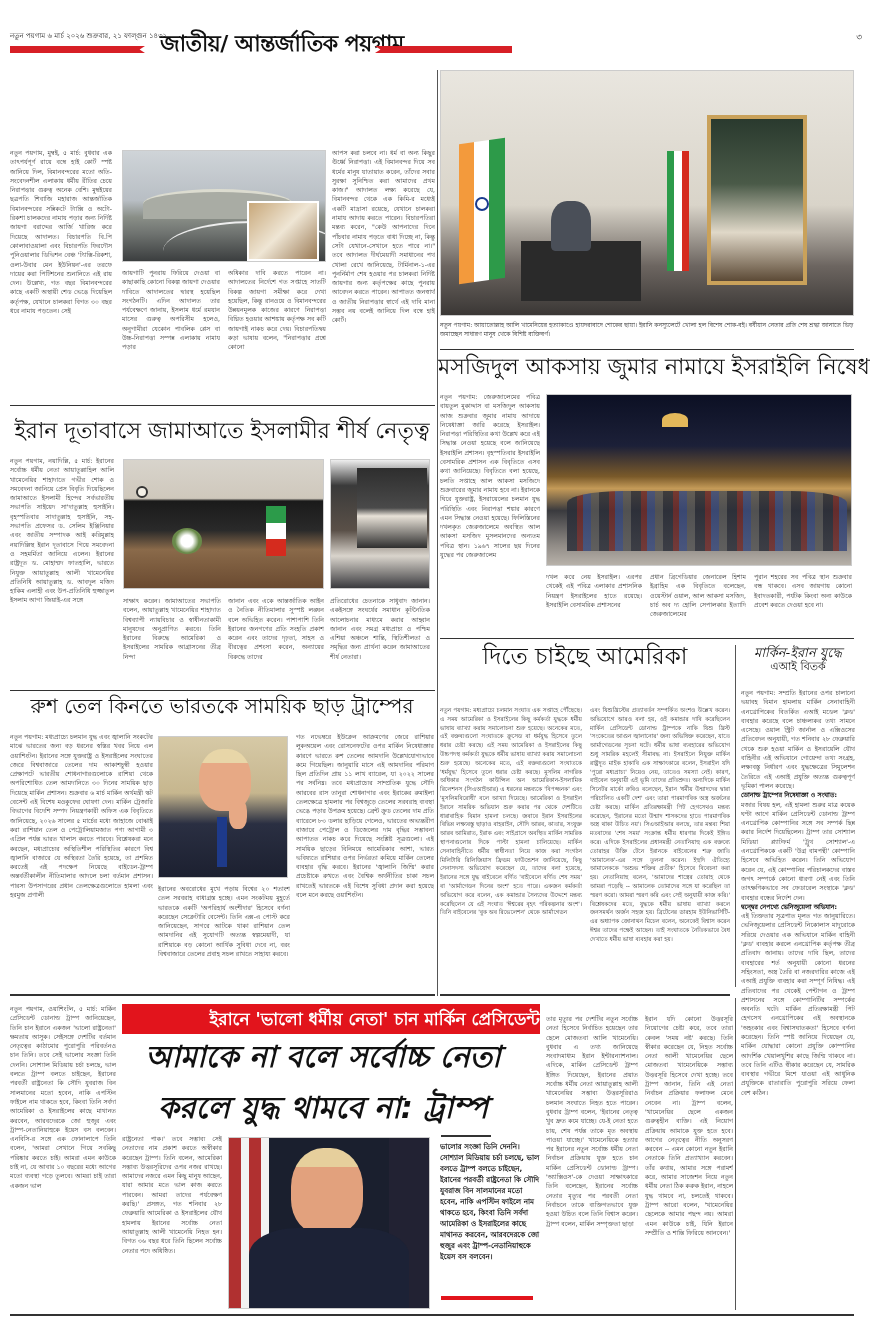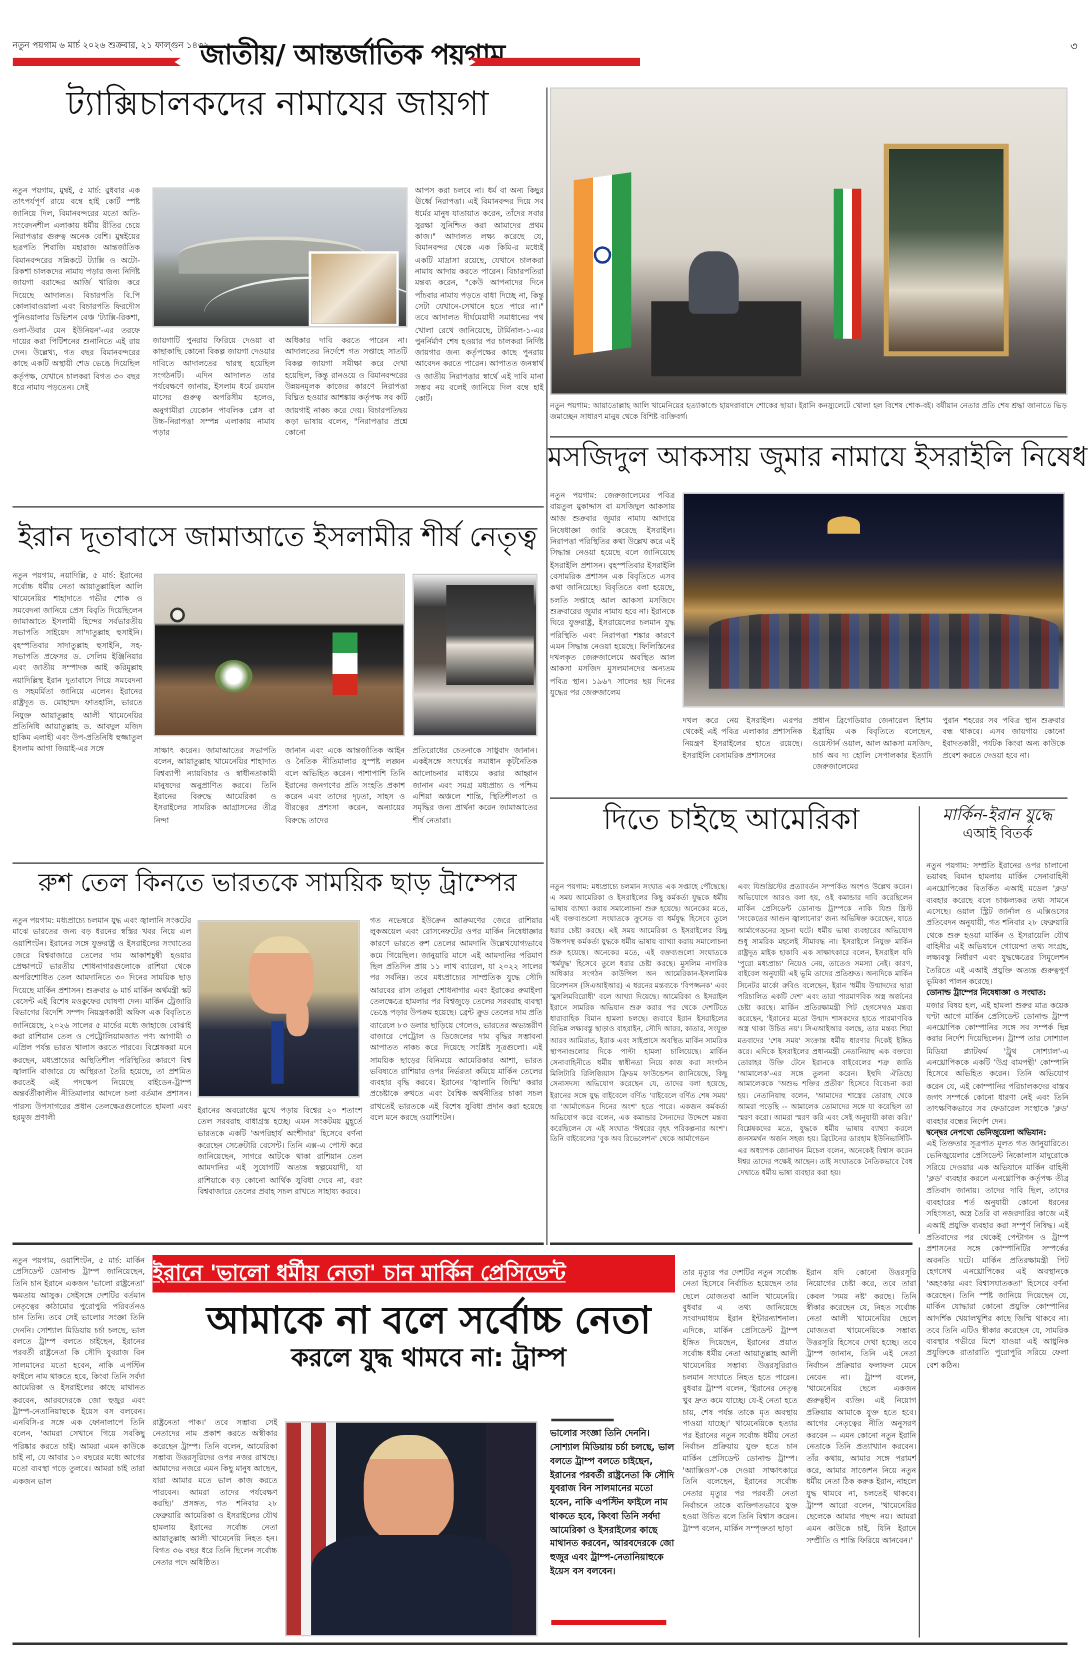--- a/index.html
+++ b/index.html
@@ -14,33 +14,32 @@
   .section-title { left: 160px; top: 26px; width: 210px; text-align: center; font-size: 22px; font-weight: bold; font-family: "DejaVu Sans", sans-serif; letter-spacing: -0.5px; white-space: nowrap; }
 
   .headline { font-family: "DejaVu Sans", sans-serif; color: #111; text-align: center; line-height: 1.15; }
   .txt { font-size: 6.2px; line-height: 9.3px; color: #333; text-align: justify; overflow: hidden; font-family: "DejaVu Sans", sans-serif; }
   .txt b { color: #000; }
   .rule-h { height: 1px; background: #333; }
   .rule-v { width: 1px; background: #555; }
   .photo { overflow: hidden; border: 1px solid #ccc; }
   .caption { font-size: 6px; line-height: 9px; color: #333; font-family: "DejaVu Sans", sans-serif; overflow: hidden; }
 
-  .redbar { background: #e2141c; color: #fff; text-align: left; font-family: "DejaVu Sans", sans-serif; font-weight: bold; text-decoration: underline; }
+  .redbar { background: #e2141c; color: #fff; text-align: right; font-family: "DejaVu Sans", sans-serif; font-weight: bold; }
 </style>
 </head>
 <body>
 
 <div class="abs masthead-date">নতুন পয়গাম ৬ মার্চ ২০২৬ শুক্রবার, ২১ ফাল্গুন ১৪৩২</div>
 <div class="abs ribbon left"></div>
 <div class="abs section-title">জাতীয়/ আন্তর্জাতিক পয়গাম</div>
 <div class="abs" style="top:46px;left:375px;width:137px;height:7px;background:#d71f26;clip-path:polygon(0 0,100% 0,100% 100%,0 100%,4% 50%);"></div>
 <div class="abs masthead-page">৩</div>
 
 <div class="abs headline" style="left:8px;top:68px;width:428px;">
-  <div style="font-size:27px;">ট্যাক্সিচালকদের নামাযের জায়গা</div>
 </div>
 <div class="abs txt" style="left:10px;top:148px;width:102px;height:252px;">নতুন পয়গাম, মুম্বই, ৫ মার্চ: বুধবার এক তাৎপর্যপূর্ণ রায়ে বম্বে হাই কোর্ট স্পষ্ট জানিয়ে দিল, বিমানবন্দরের মতো অতি-সংবেদনশীল এলাকায় ধর্মীয় রীতির চেয়ে নিরাপত্তার গুরুত্ব অনেক বেশি। মুম্বইয়ের ছত্রপতি শিবাজি মহারাজ আন্তর্জাতিক বিমানবন্দরের সন্নিকটে ট্যাক্সি ও অটো-রিকশা চালকদের নামায পড়ার জন্য নির্দিষ্ট জায়গা বরাদ্দের আর্জি খারিজ করে দিয়েছে আদালত। বিচারপতি বি.পি কোলাবাওয়ালা এবং বিচারপতি ফিরদৌস পুনিওয়ালার ডিভিশন বেঞ্চ 'ট্যাক্সি-রিকশা, ওলা-উবার মেন ইউনিয়ন'-এর তরফে দায়ের করা পিটিশনের শুনানিতে এই রায় দেন। উল্লেখ্য, গত বছর বিমানবন্দরের কাছে একটি অস্থায়ী শেড ভেঙে দিয়েছিল কর্তৃপক্ষ, যেখানে চালকরা বিগত ৩০ বছর ধরে নামায পড়তেন। সেই</div>
 <div class="abs photo" style="left:122px;top:150px;width:204px;height:112px;background:linear-gradient(180deg,#cfd4d8 0%,#b8bec4 45%,#8a8f88 60%,#6f7370 75%,#3b3e3f 100%);">
   <div style="position:absolute;left:20px;top:38px;width:150px;height:30px;border-radius:60% 60% 0 0;background:#a9aca4;border-top:3px solid #dcdcd0;"></div>
   <div style="position:absolute;left:40px;top:70px;width:180px;height:60px;border-radius:50%;border-top:2px solid #eee;"></div>
   <div style="position:absolute;left:124px;top:50px;width:72px;height:60px;background:linear-gradient(135deg,#c8a87a,#efe6d5 50%,#9a7a55);border:2px solid #fff;"></div>
 </div>
 <div class="abs txt" style="left:122px;top:268px;width:98px;height:132px;">জায়গাটি পুনরায় ফিরিয়ে দেওয়া বা কাছাকাছি কোনো বিকল্প জায়গা দেওয়ার দাবিতে আদালতের দ্বারস্থ হয়েছিল সংগঠনটি। এদিন আদালত তার পর্যবেক্ষণে জানায়, ইসলাম ধর্মে রমযান মাসের গুরুত্ব অপরিসীম হলেও, অনুগামীরা যেকোন পাবলিক প্লেস বা উচ্চ-নিরাপত্তা সম্পন্ন এলাকায় নামায পড়ার</div>
 <div class="abs txt" style="left:228px;top:268px;width:98px;height:132px;">অধিকার দাবি করতে পারেন না। আদালতের নির্দেশে গত সপ্তাহে সাতটি বিকল্প জায়গা সমীক্ষা করে দেখা হয়েছিল, কিন্তু রানওয়ে ও বিমানবন্দরের উন্নয়নমূলক কাজের কারণে নিরাপত্তা বিঘ্নিত হওয়ার আশঙ্কায় কর্তৃপক্ষ সব কটি জায়গাই নাকচ করে দেয়। বিচারপতিদ্বয় কড়া ভাষায় বলেন, "নিরাপত্তার প্রশ্নে কোনো</div>
 <div class="abs txt" style="left:332px;top:148px;width:103px;height:252px;">আপস করা চলবে না। ধর্ম বা অন্য কিছুর ঊর্ধ্বে নিরাপত্তা। এই বিমানবন্দর দিয়ে সব ধর্মের মানুষ যাতায়াত করেন, তাঁদের সবার সুরক্ষা সুনিশ্চিত করা আমাদের প্রথম কাজ।" আদালত লক্ষ্য করেছে যে, বিমানবন্দর থেকে এক কিমি-র মধ্যেই একটি মাদ্রাসা রয়েছে, যেখানে চালকরা নামায আদায় করতে পারেন। বিচারপতিরা মন্তব্য করেন, "কেউ আপনাদের দিনে পাঁচবার নামায পড়তে বাধা দিচ্ছে না, কিন্তু সেটা যেখানে-সেখানে হতে পারে না।" তবে আদালত দীর্ঘমেয়াদী সমাধানের পথ খোলা রেখে জানিয়েছে, টার্মিনাল-১-এর পুনর্নির্মাণ শেষ হওয়ার পর চালকরা নির্দিষ্ট জায়গার জন্য কর্তৃপক্ষের কাছে পুনরায় আবেদন করতে পারেন। আপাতত জনস্বার্থ ও জাতীয় নিরাপত্তার স্বার্থে এই দাবি মানা সম্ভব নয় বলেই জানিয়ে দিল বম্বে হাই কোর্ট।</div>
@@ -112,23 +111,23 @@
   <div style="position:absolute;left:40px;top:12px;width:52px;height:62px;border-radius:45% 45% 40% 40%;background:linear-gradient(180deg,#e8d6a8 0 22%,#e7a985 22%);"></div>
   <div style="position:absolute;left:70px;top:62px;width:18px;height:30px;background:#e7a985;border-radius:40%;"></div>
   <div style="position:absolute;left:58px;top:80px;width:10px;height:50px;background:#1e3a8a;"></div>
 </div>
 <div class="abs txt" style="left:158px;top:884px;width:132px;height:106px;">ইরানের অবরোধের মুখে পড়ায় বিশ্বের ২০ শতাংশ তেল সরবরাহ বাধাগ্রস্ত হচ্ছে। এমন সংকটময় মুহূর্তে ভারতকে একটি 'অপরিহার্য অংশীদার' হিসেবে বর্ণনা করেছেন সেক্রেটারি বেসেন্ট। তিনি এক্স-এ পোস্ট করে জানিয়েছেন, সাগরে আটকে থাকা রাশিয়ান তেল আমদানির এই সুযোগটি অত্যন্ত স্বল্পমেয়াদী, যা রাশিয়াকে বড় কোনো আর্থিক সুবিধা দেবে না, বরং বিশ্ববাজারে তেলের প্রবাহ সচল রাখতে সাহায্য করবে।</div>
 <div class="abs txt" style="left:296px;top:732px;width:138px;height:258px;">গত নভেম্বরে ইউক্রেন আক্রমণের জেরে রাশিয়ার লুকঅয়েল এবং রোসনেফটের ওপর মার্কিন নিষেধাজ্ঞার কারণে ভারতে রুশ তেলের আমদানি উল্লেখযোগ্যভাবে কমে গিয়েছিল। জানুয়ারি মাসে এই আমদানির পরিমাণ ছিল প্রতিদিন প্রায় ১১ লাখ ব্যারেল, যা ২০২২ সালের পর সর্বনিম্ন। তবে মধ্যপ্রাচ্যের সাম্প্রতিক যুদ্ধে সৌদি আরবের রাস তানুরা শোধনাগার এবং ইরাকের রুমাইলা তেলক্ষেত্রে হামলার পর বিশ্বজুড়ে তেলের সরবরাহ ব্যবস্থা ভেঙে পড়ার উপক্রম হয়েছে। ব্রেন্ট ক্রুড তেলের দাম প্রতি ব্যারেলে ৮৩ ডলার ছাড়িয়ে গেলেও, ভারতের অভ্যন্তরীণ বাজারে পেট্রোল ও ডিজেলের দাম বৃদ্ধির সম্ভাবনা আপাতত নাকচ করে দিয়েছে সংশ্লিষ্ট সূত্রগুলো। এই সাময়িক ছাড়ের বিনিময়ে আমেরিকার আশা, ভারত ভবিষ্যতে রাশিয়ার ওপর নির্ভরতা কমিয়ে মার্কিন তেলের ব্যবহার বৃদ্ধি করবে। ইরানের 'জ্বালানি জিম্মি' করার প্রচেষ্টাকে রুখতে এবং বৈশ্বিক অর্থনীতির চাকা সচল রাখতেই ভারতকে এই বিশেষ সুবিধা প্রদান করা হয়েছে বলে মনে করছে ওয়াশিংটন।</div>
 <div class="abs rule-h" style="left:10px;top:994px;width:425px;height:2px;"></div>
 
 <div class="abs txt" style="left:10px;top:1004px;width:106px;height:302px;">নতুন পয়গাম, ওয়াশিংটন, ৫ মার্চ: মার্কিন প্রেসিডেন্ট ডোনাল্ড ট্রাম্প জানিয়েছেন, তিনি চান ইরানে একজন 'ভালো রাষ্ট্রনেতা' ক্ষমতায় আসুক। সেইসঙ্গে দেশটির বর্তমান নেতৃত্বের কাঠামোর পুরোপুরি পরিবর্তনও চান তিনি। তবে সেই ভালোর সংজ্ঞা তিনি দেননি। সোশ্যাল মিডিয়ায় চর্চা চলছে, ভাল বলতে ট্রাম্প বলতে চাইছেন, ইরানের পরবর্তী রাষ্ট্রনেতা কি সৌদি যুবরাজ বিন সালমানের মতো হবেন, নাকি এপস্টিন ফাইলে নাম থাকতে হবে, কিংবা তিনি সর্বদা আমেরিকা ও ইসরাইলের কাছে মাথানত করবেন, আরবদেরকে জো হুজুর এবং ট্রাম্প-নেতানিয়াহুকে ইয়েস বস বলবেন। এনবিসি-র সঙ্গে এক ফোনালাপে তিনি বলেন, 'আমরা সেখানে গিয়ে সবকিছু পরিষ্কার করতে চাই। আমরা এমন কাউকে চাই না, যে আবার ১০ বছরের মধ্যে আগের মতো ব্যবস্থা গড়ে তুলবে। আমরা চাই তারা একজন ভাল</div>
 <div class="abs redbar" style="left:122px;top:1004px;width:418px;height:30px;line-height:30px;font-size:17px;white-space:nowrap;overflow:hidden;">ইরানে 'ভালো ধর্মীয় নেতা' চান মার্কিন প্রেসিডেন্ট</div>
-<div class="abs headline" style="left:134px;top:1040px;width:418px;">
+<div class="abs headline" style="left:114px;top:1040px;width:418px;font-style:italic;">
   <div style="font-size:30px;font-weight:bold;">আমাকে না বলে সর্বোচ্চ নেতা</div>
-  <div style="font-size:20px;font-weight:bold;">করলে যুদ্ধ থামবে না: ট্রাম্প</div>
+  <div style="font-size:30px;font-weight:bold;margin-top:16px;">করলে যুদ্ধ থামবে না: ট্রাম্প</div>
 </div>
 <div class="abs txt" style="left:122px;top:1134px;width:100px;height:176px;">রাষ্ট্রনেতা পাক।' তবে সম্ভাব্য সেই নেতাদের নাম প্রকাশ করতে অস্বীকার করেছেন ট্রাম্প। তিনি বলেন, আমেরিকা সম্ভাব্য উত্তরসূরিদের ওপর নজর রাখছে। আমাদের নজরে এমন কিছু মানুষ আছেন, যারা আমার মতে ভাল কাজ করতে পারবেন। আমরা তাদের পর্যবেক্ষণ করছি।' প্রসঙ্গত, গত শনিবার ২৮ ফেব্রুয়ারি আমেরিকা ও ইসরাইলের যৌথ হামলায় ইরানের সর্বোচ্চ নেতা আয়াতুল্লাহ আলী খামেনেয়ি নিহত হন। বিগত ৩৬ বছর ধরে তিনি ছিলেন সর্বোচ্চ নেতার পদে অধিষ্ঠিত।</div>
 <div class="abs photo" style="left:228px;top:1137px;width:202px;height:172px;background:linear-gradient(90deg,#b03030 0 6%,#f2f2f2 6% 10%,#b03030 10% 16%,#f2f2f2 16% 20%,#1a1f2e 20% 80%,#223 80%);">
   <div style="position:absolute;left:62px;top:10px;width:72px;height:86px;border-radius:45% 45% 40% 40%;background:linear-gradient(180deg,#e6cf9c 0 22%,#e2a17d 22%);"></div>
   <div style="position:absolute;left:20px;top:90px;width:160px;height:90px;border-radius:30% 30% 0 0;background:#1c2236;"></div>
 </div>
 <div class="abs rule-h" style="left:441px;top:1135px;width:50px;height:2px;background:#333;"></div>
 <div class="abs" style="left:440px;top:1141px;width:100px;height:145px;font-family:'DejaVu Sans',sans-serif;font-size:7.2px;line-height:11px;font-weight:bold;color:#111;overflow:hidden;">ভালোর সংজ্ঞা তিনি দেননি। সোশ্যাল মিডিয়ায় চর্চা চলছে, ভাল বলতে ট্রাম্প বলতে চাইছেন, ইরানের পরবর্তী রাষ্ট্রনেতা কি সৌদি যুবরাজ বিন সালমানের মতো হবেন, নাকি এপস্টিন ফাইলে নাম থাকতে হবে, কিংবা তিনি সর্বদা আমেরিকা ও ইসরাইলের কাছে মাথানত করবেন, আরবদেরকে জো হুজুর এবং ট্রাম্প-নেতানিয়াহুকে ইয়েস বস বলবেন।</div>
 <div class="abs" style="left:441px;top:1296px;width:92px;height:4px;background:#e2141c;"></div>
 <div class="abs txt" style="left:546px;top:1014px;width:92px;height:296px;">তার মৃত্যুর পর দেশটির নতুন সর্বোচ্চ নেতা হিসেবে নির্বাচিত হয়েছেন তার ছেলে মোজতবা আলি খামেনেয়ি। বুধবার এ তথ্য জানিয়েছে সংবাদমাধ্যম ইরান ইন্টারন্যাশনাল। এদিকে, মার্কিন প্রেসিডেন্ট ট্রাম্প ইঙ্গিত দিয়েছেন, ইরানের প্রয়াত সর্বোচ্চ ধর্মীয় নেতা আয়াতুল্লাহ আলী খামেনেয়ির সম্ভাব্য উত্তরসূরিরাও চলমান সংঘাতে নিহত হতে পারেন। বুধবার ট্রাম্প বলেন, 'ইরানের নেতৃত্ব খুব দ্রুত কমে যাচ্ছে। যে-ই নেতা হতে চায়, শেষ পর্যন্ত তাকে মৃত অবস্থায় পাওয়া যাচ্ছে।' খামেনেয়িকে হত্যার পর ইরানের নতুন সর্বোচ্চ ধর্মীয় নেতা নির্বাচন প্রক্রিয়ায় যুক্ত হতে চান মার্কিন প্রেসিডেন্ট ডোনাল্ড ট্রাম্প। 'অ্যাক্সিওস'-কে দেওয়া সাক্ষাৎকারে তিনি বলেছেন, ইরানের সর্বোচ্চ নেতার মৃত্যুর পর পরবর্তী নেতা নির্বাচনে তাকে ব্যক্তিগতভাবে যুক্ত হওয়া উচিত বলে তিনি বিশ্বাস করেন। ট্রাম্প বলেন, মার্কিন সম্পৃক্ততা ছাড়া</div>

